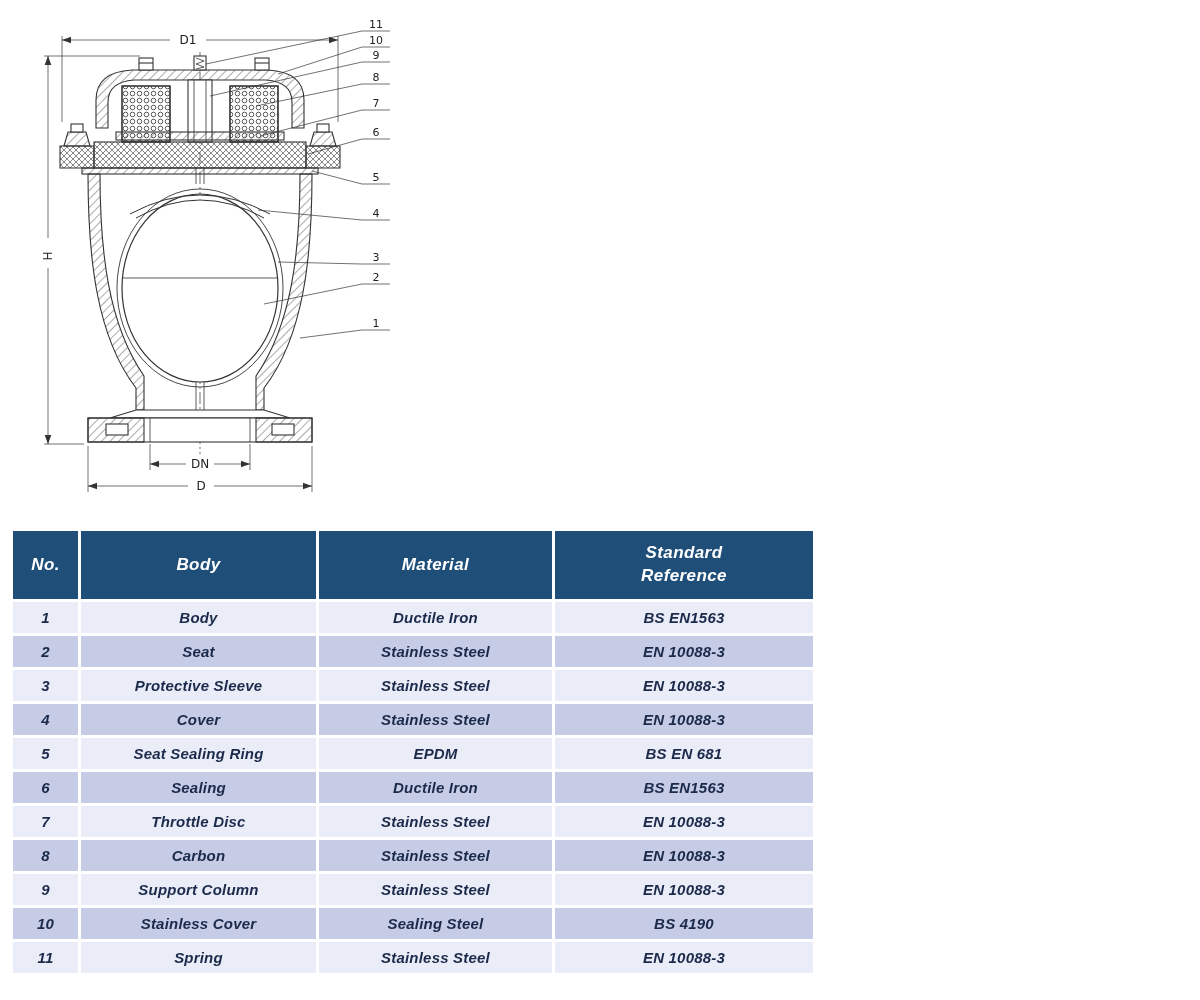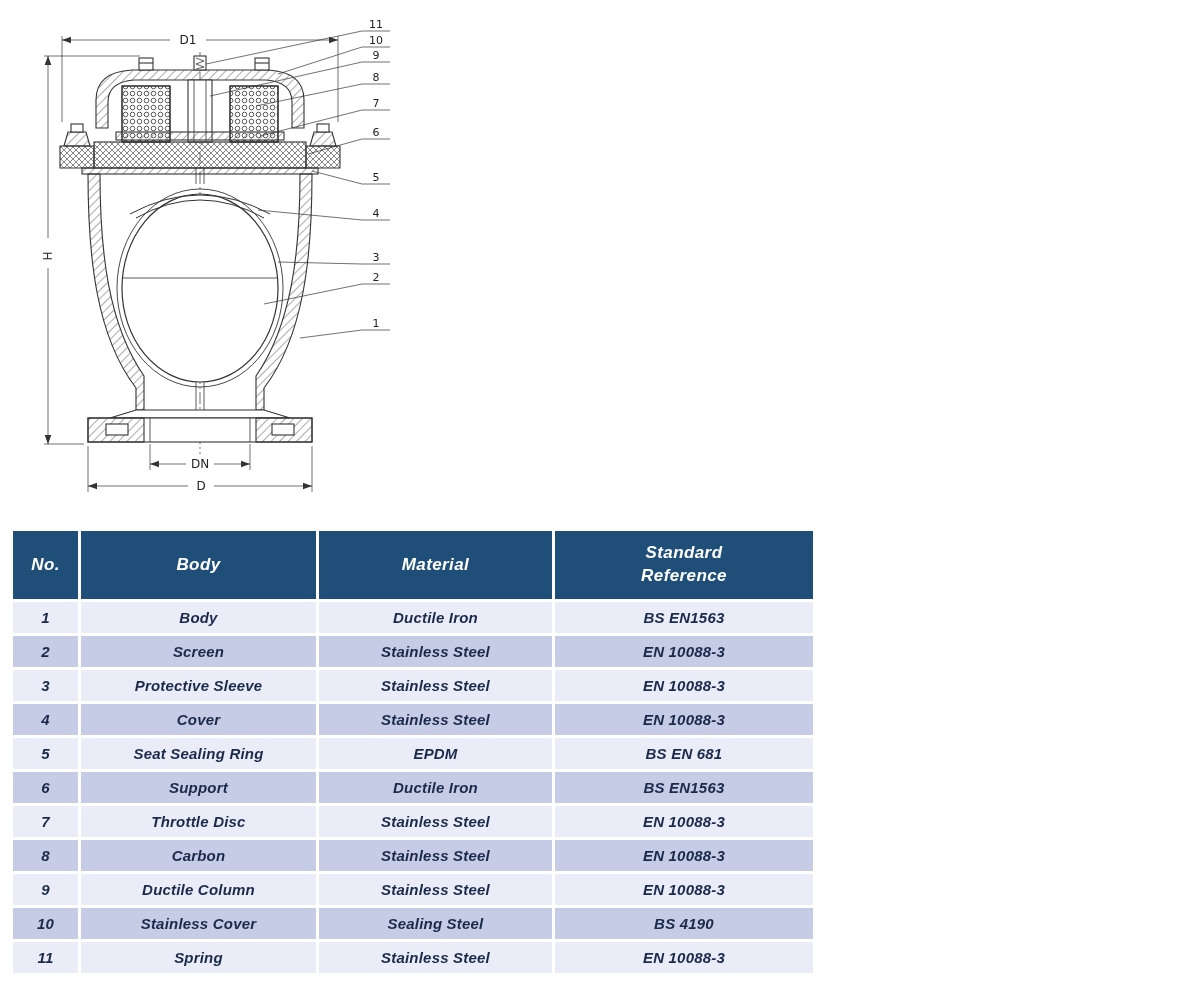--- a/index.html
+++ b/index.html
@@ -211,21 +211,21 @@
     </thead>
     <tbody>
       <tr>
         <td>1</td>
         <td>Body</td>
         <td>Ductile Iron</td>
         <td>BS EN1563</td>
       </tr>
       <tr>
         <td>2</td>
-        <td>Screen</td>
+        <td>Seat</td>
         <td>Stainless Steel</td>
         <td>EN 10088-3</td>
       </tr>
       <tr>
         <td>3</td>
         <td>Protective Sleeve</td>
         <td>Stainless Steel</td>
         <td>EN 10088-3</td>
       </tr>
       <tr>
@@ -235,39 +235,39 @@
         <td>EN 10088-3</td>
       </tr>
       <tr>
         <td>5</td>
         <td>Seat Sealing Ring</td>
         <td>EPDM</td>
         <td>BS EN 681</td>
       </tr>
       <tr>
         <td>6</td>
-        <td>Support</td>
+        <td>Sealing</td>
         <td>Ductile Iron</td>
         <td>BS EN1563</td>
       </tr>
       <tr>
         <td>7</td>
         <td>Throttle Disc</td>
         <td>Stainless Steel</td>
         <td>EN 10088-3</td>
       </tr>
       <tr>
         <td>8</td>
         <td>Carbon</td>
         <td>Stainless Steel</td>
         <td>EN 10088-3</td>
       </tr>
       <tr>
         <td>9</td>
-        <td>Ductile Column</td>
+        <td>Support Column</td>
         <td>Stainless Steel</td>
         <td>EN 10088-3</td>
       </tr>
       <tr>
         <td>10</td>
         <td>Stainless Cover</td>
         <td>Sealing Steel</td>
         <td>BS 4190</td>
       </tr>
       <tr>

